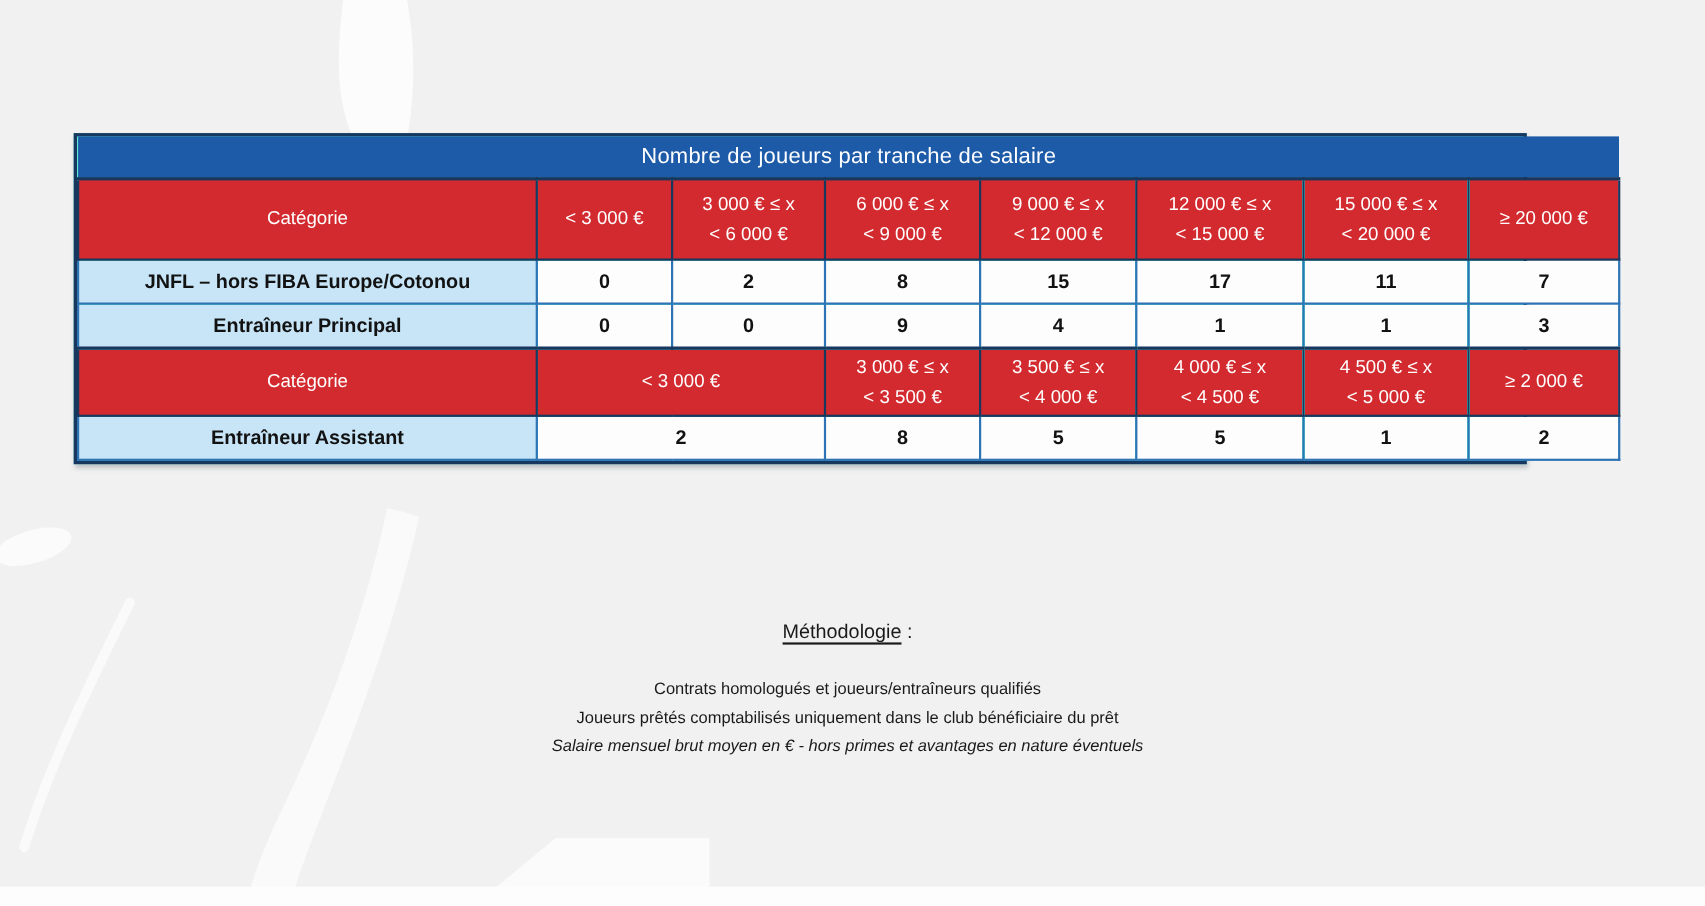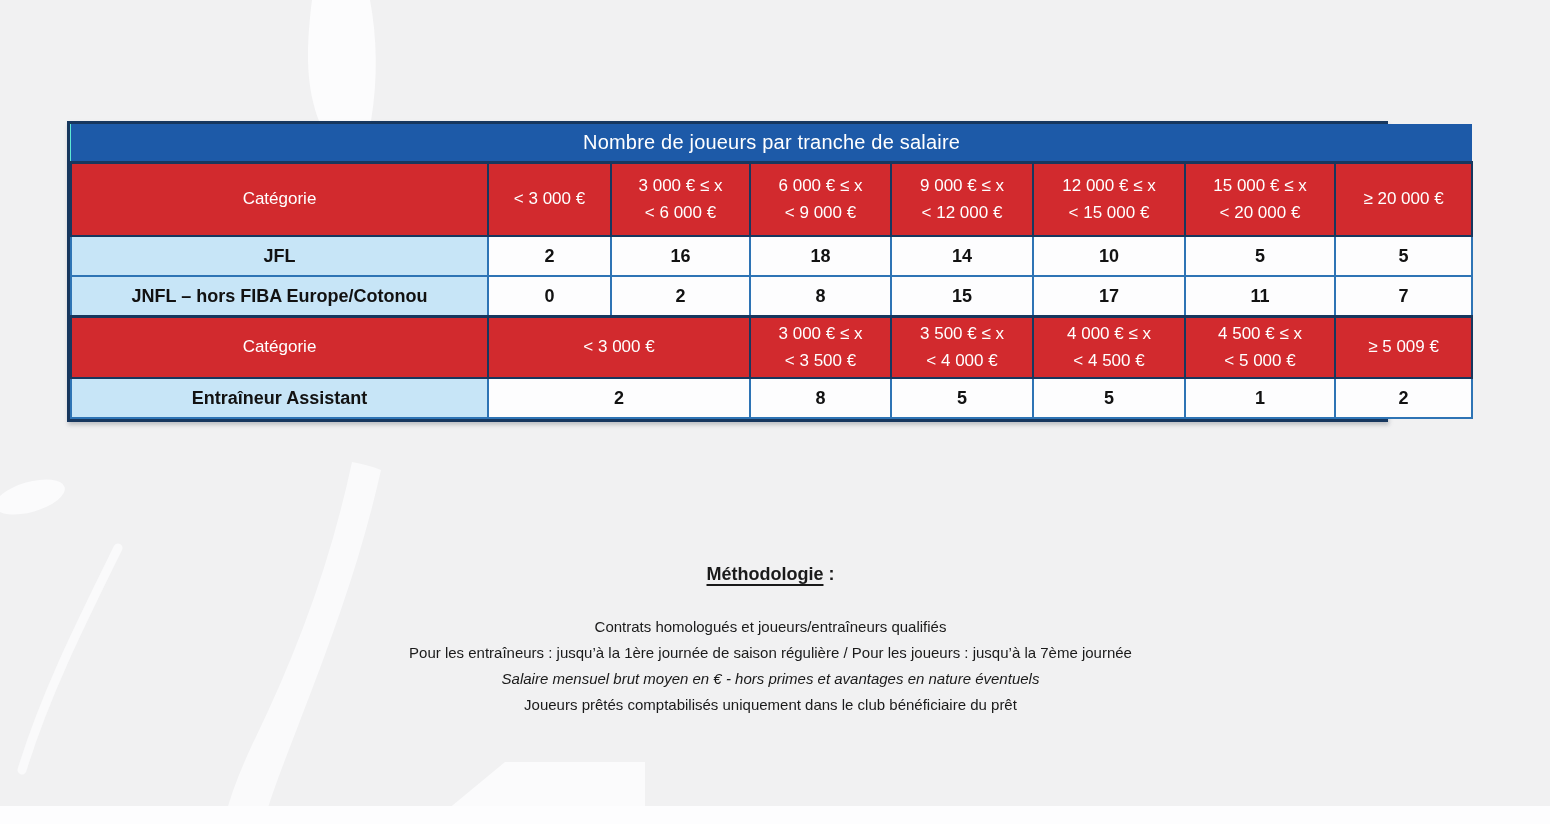--- a/index.html
+++ b/index.html
@@ -33,21 +33,21 @@
     font-size:18px;font-weight:bold;color:#121212;
   }
   .body-row .lbl{background:#c7e5f7;}
   .body-row .val{background:#fdfdfe;}
 
   
   .methodology{
     position:absolute;left:67px;top:564px;width:1407px;
     text-align:center;color:#1a1a1a;
   }
-  .meth-heading{font-size:18px;font-weight:bold;margin:0 0 29px 0;}
+  .meth-heading{font-size:18px;font-weight:normal;margin:0 0 29px 0;}
   .meth-heading .underlined{
     text-decoration:underline;text-decoration-thickness:2px;text-underline-offset:4px;
   }
   .meth-line{font-size:15px;line-height:26px;}
   .meth-italic{font-style:italic;}
 </style>
 </head>
 <body>
 
 <div class="canvas">
@@ -88,72 +88,71 @@
 &lt; 9 000 €</td>
         <td>9 000 € ≤ x
 &lt; 12 000 €</td>
         <td>12 000 € ≤ x
 &lt; 15 000 €</td>
         <td>15 000 € ≤ x
 &lt; 20 000 €</td>
         <td>≥ 20 000 €</td>
       </tr>
 
-      <tr class="body-row">
-        <td class="lbl">JFL</td>
-        <td class="val">2</td>
-        <td class="val">16</td>
-        <td class="val">18</td>
-        <td class="val">14</td>
-        <td class="val">10</td>
-        <td class="val">5</td>
-        <td class="val">5</td>
-      </tr>
 
 
       <tr class="body-row">
         <td class="lbl">JNFL – hors FIBA Europe/Cotonou</td>
         <td class="val">0</td>
         <td class="val">2</td>
         <td class="val">8</td>
         <td class="val">15</td>
         <td class="val">17</td>
         <td class="val">11</td>
         <td class="val">7</td>
       </tr>
 
+      <tr class="body-row">
+        <td class="lbl">Entraîneur Principal</td>
+        <td class="val">0</td>
+        <td class="val">0</td>
+        <td class="val">9</td>
+        <td class="val">4</td>
+        <td class="val">1</td>
+        <td class="val">1</td>
+        <td class="val">3</td>
+      </tr>
 
       <tr class="hdr hdr2">
         <td>Catégorie</td>
         <td colspan="2">&lt; 3 000 €</td>
         <td>3 000 € ≤ x
 &lt; 3 500 €</td>
         <td>3 500 € ≤ x
 &lt; 4 000 €</td>
         <td>4 000 € ≤ x
 &lt; 4 500 €</td>
         <td>4 500 € ≤ x
 &lt; 5 000 €</td>
-        <td>≥ 5 009 €</td>
+        <td>≥ 2 000 €</td>
       </tr>
 
       <tr class="body-row">
         <td class="lbl">Entraîneur Assistant</td>
         <td class="val" colspan="2">2</td>
         <td class="val">8</td>
         <td class="val">5</td>
         <td class="val">5</td>
         <td class="val">1</td>
         <td class="val">2</td>
       </tr>
     </tbody>
       </table>
   </div>
 
   <div class="methodology">
     <p class="meth-heading"><span class="underlined">Méthodologie</span><span> :</span></p>
     <div class="meth-line">Contrats homologués et joueurs/entraîneurs qualifiés</div>
-    <div class="meth-line">Pour les entraîneurs : jusqu’à la 1ère journée de saison régulière /  Pour les joueurs : jusqu’à la 7ème journée</div>
+    <div class="meth-line">Joueurs prêtés comptabilisés uniquement dans le club bénéficiaire du prêt</div>
     <div class="meth-line meth-italic">Salaire mensuel brut moyen en € - hors primes et avantages en nature éventuels</div>
-    <div class="meth-line">Joueurs prêtés comptabilisés uniquement dans le club bénéficiaire du prêt</div>
   </div>
 
 </div>
 
 </body></html>

